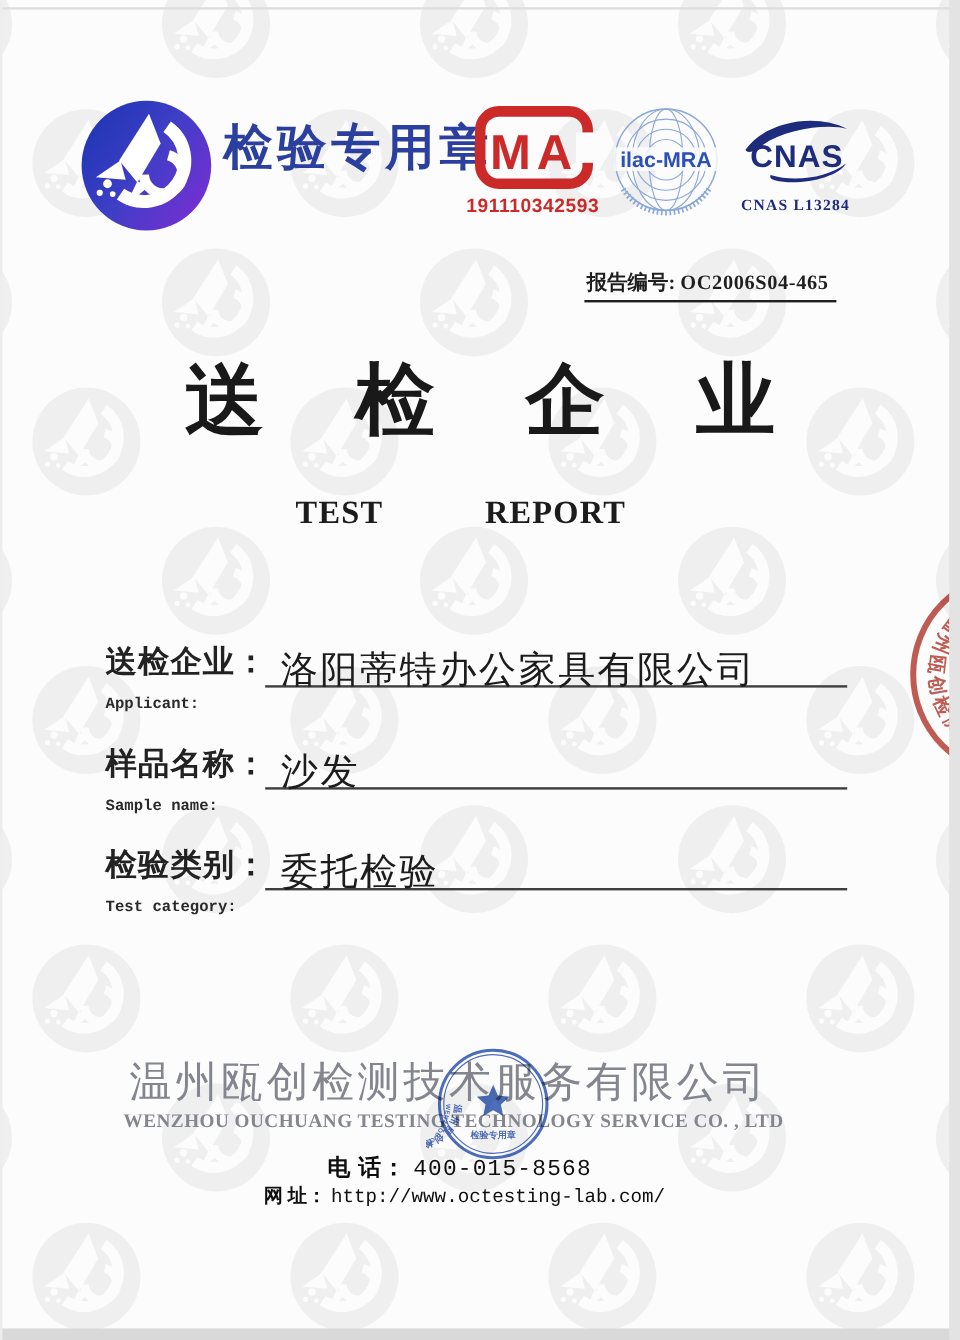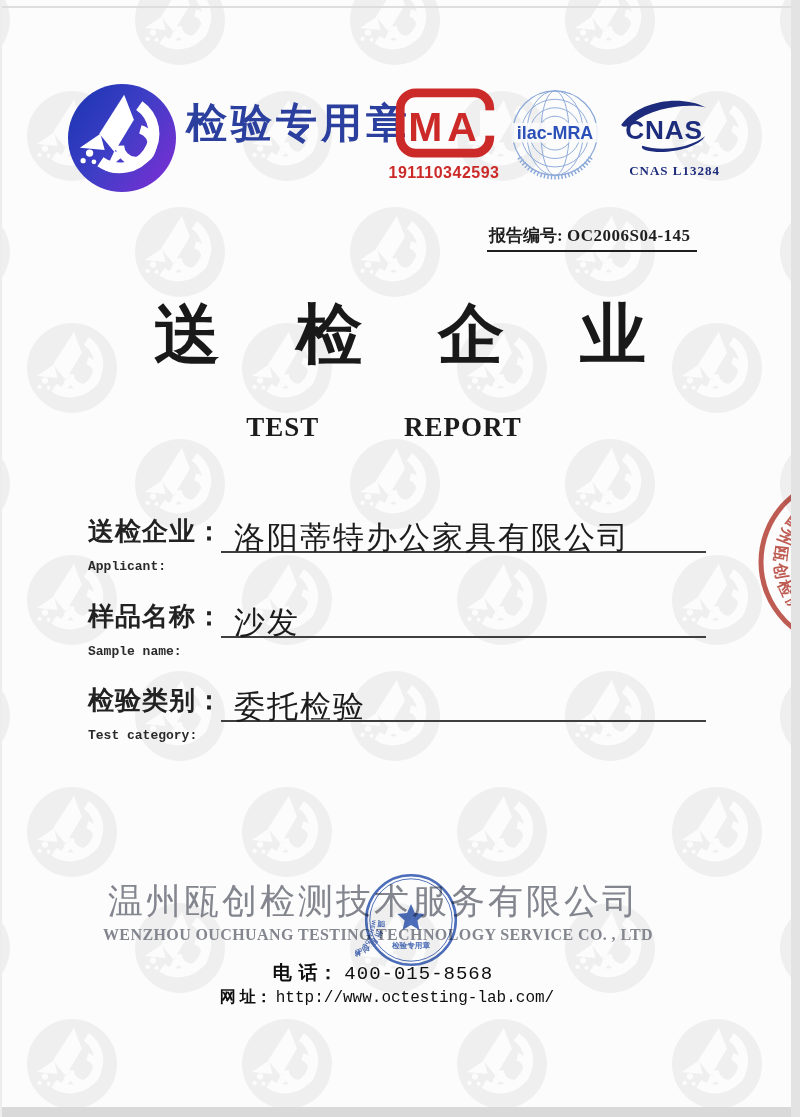--- a/index.html
+++ b/index.html
@@ -18,37 +18,37 @@
   .logo-badge svg{position:absolute;inset:0;width:100%;height:100%;}
   .logo-cn{position:absolute;left:186px;top:96px;font:700 41px "Liberation Sans","DejaVu Sans",sans-serif;
       color:#2b3f9e;letter-spacing:4px;}
   .logo-en{position:absolute;left:188px;top:152px;font:700 19px "Liberation Sans","DejaVu Sans",sans-serif;
       color:#2b3f9e;letter-spacing:1px;}
   .cma-logo{position:absolute;left:394px;top:86px;width:102px;height:74px;}
   .cma-number{position:absolute;left:388px;top:164px;width:112px;text-align:center;
       font:700 16px "Liberation Sans",sans-serif;color:#cc2a28;letter-spacing:0.5px;}
   .ilac-logo{position:absolute;left:508px;top:88px;width:94px;height:94px;}
   .cnas-logo{position:absolute;left:616px;top:94px;width:96px;height:60px;}
-  .cnas-code{position:absolute;left:606px;top:163px;width:114px;text-align:right;
+  .cnas-code{position:absolute;left:606px;top:163px;width:114px;text-align:center;
       font:700 13px "Liberation Serif",serif;color:#1d2c7c;letter-spacing:1px;}
 
   
   .report-no{position:absolute;left:487px;top:224px;border-bottom:2px solid #1f1f1f;
       padding:0 6px 3px 2px;font-size:17px;font-weight:700;color:#1f1f1f;white-space:nowrap;}
   .report-no .num{letter-spacing:0.5px;}
 
   
   .title-cn{position:absolute;left:0;top:297px;width:100%;box-sizing:border-box;text-align:center;
       font-size:66px;font-weight:700;color:#191919;letter-spacing:76px;padding-left:76px;line-height:1.15;}
   .title-en{position:absolute;left:-16px;top:412px;width:100%;text-align:center;
       font-size:27px;font-weight:700;color:#1c1c1c;}
   .title-en span{margin:0 39px;letter-spacing:1px;}
 
   
-  .field-row{position:absolute;left:0;width:100%;height:80px;}
+  .field-row{position:absolute;left:0;width:100%;height:80px;margin-top:20px;}
   .f-label{position:absolute;left:88px;top:0;font-size:26px;font-weight:700;color:#222222;letter-spacing:1px;}
   .f-line{position:absolute;left:221px;top:37px;width:485px;height:0;border-bottom:2px solid #3f3f3f;}
   .f-value{position:absolute;left:234px;top:3px;font-size:31px;color:#1c1c1c;letter-spacing:2px;}
   .f-sub{position:absolute;left:88px;top:45px;font:700 13px "Liberation Mono","DejaVu Sans Mono",monospace;
       color:#2a2a2a;}
 
   
   .co-cn{position:absolute;left:-26px;top:878px;width:100%;text-align:center;font-size:35px;
       color:#83868e;letter-spacing:3px;}
   .co-en{position:absolute;left:-22px;top:926px;width:100%;text-align:center;
@@ -347,21 +347,21 @@
 
   <svg class="cnas-logo" viewBox="0 0 110 64">
     <path d="M6,33 C26,5 74,-2 103,13 C86,8 42,12 19,31 C12,36 7,36 6,33 Z" fill="#1d2c7c"></path>
     <text x="55" y="49" text-anchor="middle" font-size="30" font-weight="bold" font-family="Liberation Sans, sans-serif" fill="#1d2c7c" letter-spacing="1">CNAS</text>
     <path d="M30,57 C52,64 84,60 102,46 C94,60 56,68 34,62 C30,61 29,59 30,57 Z" fill="#1d2c7c"></path>
   </svg>
   <div class="cnas-code">CNAS L13284</div>
 
   <div class="report-no">
     <span>报告编号:</span>
-    <span class="num">OC2006S04-145</span>
+    <span class="num">OC2006S04-465</span>
   </div>
 
   <div class="title-cn">送检企业</div>
   <div class="title-en">
     <span>TEST</span>
     <span>REPORT</span>
   </div>
 
   <div class="field-row" style="top:514px">
     <div class="f-label">送检企业：</div>

